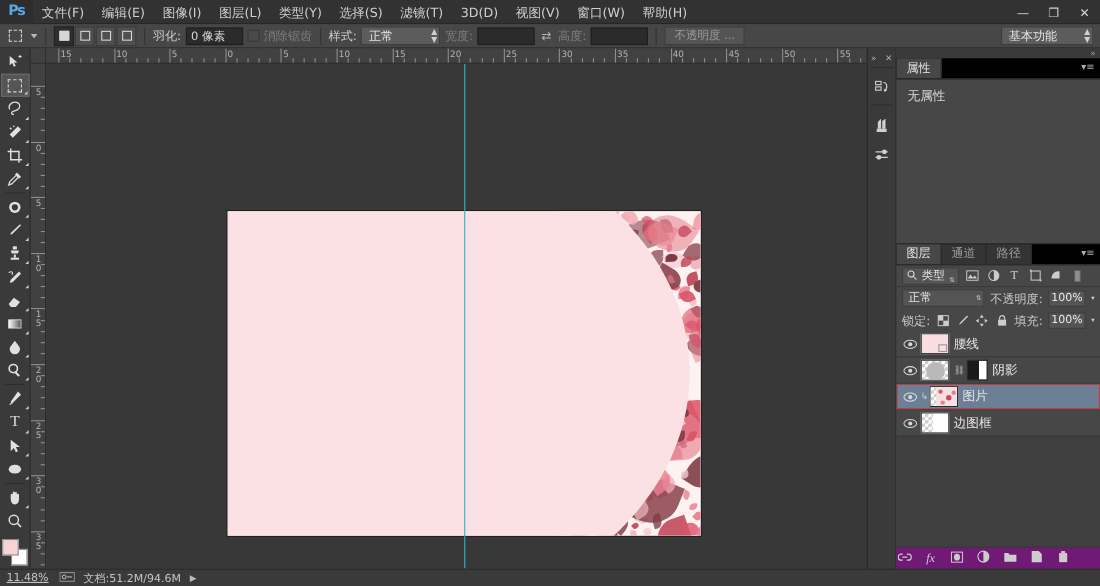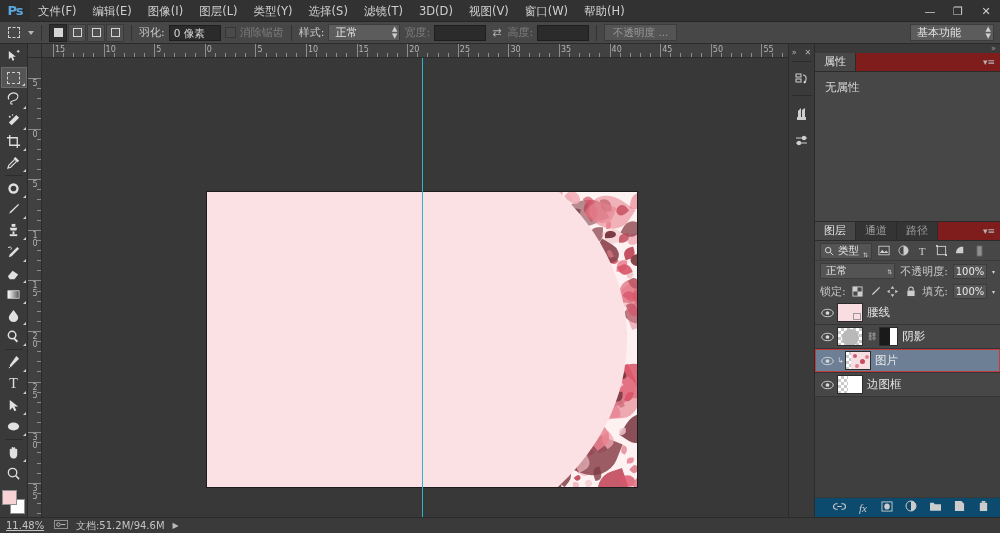--- a/index.html
+++ b/index.html
@@ -187,21 +187,21 @@
   }
   .rail-sep { width: 20px; height: 1px; background: #2c2c2c; margin: 3px 0; }
 
   .dock {
     position: absolute; right: 0; top: 44px; width: 185px; bottom: 16px;
     background: #3a3a3a; display: flex; flex-direction: column;
   }
   .panel-grip { height: 9px; background: #3a3a3a; position: relative; }
   .grip-arrows { position: absolute; right: 4px; top: 0; font-size: 8px; color: #9b9b9b; }
   .panel-tabs {
-    height: 19px; background: #7f1d1d; display: flex; align-items: flex-start;
+    height: 19px; background: #000000; display: flex; align-items: flex-start;
     border-bottom: 1px solid #2b2b2b; position: relative;
   }
   .ptab {
     height: 18px; padding: 0 9px; line-height: 18px;
     font-size: 11px; color: #9d9d9d; background: #343434;
     border-right: 1px solid #2b2b2b;
   }
   .ptab.active { background: #474747; color: #e4e4e4; }
   .panel-menu { position: absolute; right: 5px; top: 4px; font-size: 9px; color: #b2b2b2; }
 
@@ -263,22 +263,22 @@
   .checker {
     position: absolute; inset: 0;
     background-image:
       linear-gradient(45deg, #c9c9c9 25%, transparent 25%, transparent 75%, #c9c9c9 75%),
       linear-gradient(45deg, #c9c9c9 25%, transparent 25%, transparent 75%, #c9c9c9 75%);
     background-size: 6px 6px;
     background-position: 0 0, 3px 3px;
     background-color: #fff;
   }
   .panel-footer {
-    height: 20px; background: #0c4a6e; border-top: 1px solid #383838;
-    display: flex; align-items: center; justify-content: flex-end; gap: 10px;
+    height: 20px; background: #701a75; border-top: 1px solid #383838;
+    display: flex; align-items: center; justify-content: flex-start; gap: 10px;
     padding-right: 10px;
   }
   .foot-ico { color: #cccccc; font-size: 11px; width: 14px; text-align: center; }
 
   
   .statusbar {
     position: absolute; left: 0; bottom: 0; width: 1000px; height: 16px;
     background: #3a3a3a; border-top: 1px solid #2b2b2b;
     display: flex; align-items: center; gap: 8px; padding-left: 6px;
     font-size: 10px; color: #c4c4c4;

